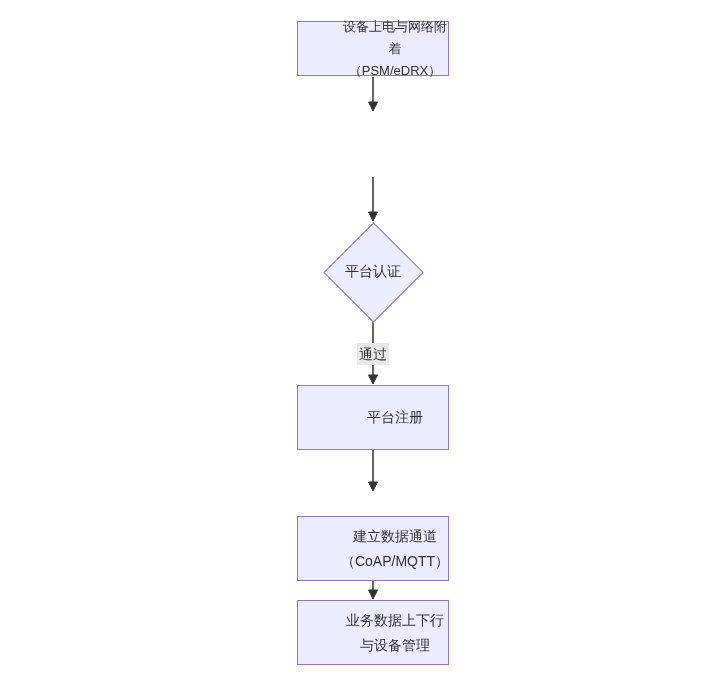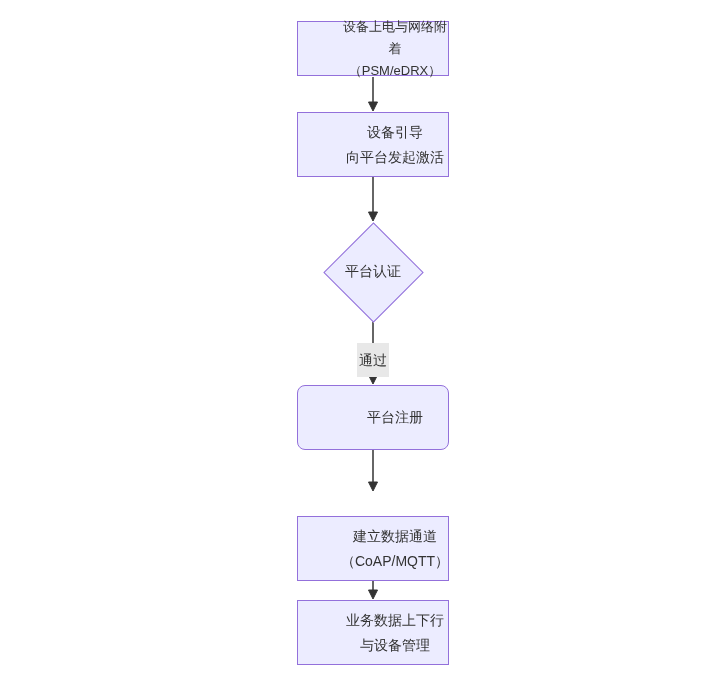--- a/index.html
+++ b/index.html
@@ -42,21 +42,21 @@
     flex-direction: column;
     align-items: center;
     justify-content: center;
     text-align: center;
     font-size: 14px;
     line-height: 25px;
     padding-left: 44px;
   }
   .node-1 { top: 21px;  height: 55px; font-size: 13px; line-height: 22px; }
   .node-2 { top: 112px; height: 65px; }
-  .node-4 { top: 385px; height: 65px; border-radius: 8px; }
+  .node-4 { top: 385px; height: 65px; }
   .node-5 { top: 516px; height: 65px; }
   .node-6 { top: 600px; height: 65px; }
   .diamond-wrap {
     position: absolute;
     left: 322px;
     top: 221px;
     width: 102px;
     height: 102px;
     font-family: Liberation Serif, serif;
   }
@@ -85,21 +85,21 @@
   }
   .edge-label {
     position: absolute;
     left: 373px;
     top: 343px;
     transform: translateX(-50%);
     background: var(--edge-label-bg, #e8e8e8);
     color: var(--text, #333333);
     font-size: 14px;
     line-height: 18px;
-    padding: 8px 2px;
+    padding: 2px 2px;
   }
 </style>
 </head>
 <body>
 
 <div class="canvas">
 
   <svg class="edges" width="726" height="700" viewBox="0 0 726 700">
     <g>
       <line x1="373" y1="77" x2="373" y2="102"></line>
@@ -121,24 +121,20 @@
       <line x1="373" y1="557" x2="373" y2="590"></line>
       <polygon points="373,599 368.5,590 377.5,590"></polygon>
     </g>
   </svg>
 
   <div class="node node-1">
     <span>设备上电与网络附着</span>
     <span>（PSM/eDRX）</span>
   </div>
 
-  <div class="node node-2">
-    <span>设备引导</span>
-    <span>向平台发起激活</span>
-  </div>
 
   <div class="diamond-wrap">
     <div class="diamond-shape"></div>
     <span class="diamond-label">平台认证</span>
   </div>
 
   <div class="edge-label">通过</div>
 
   <div class="node node-4">
     <span>平台注册</span>

